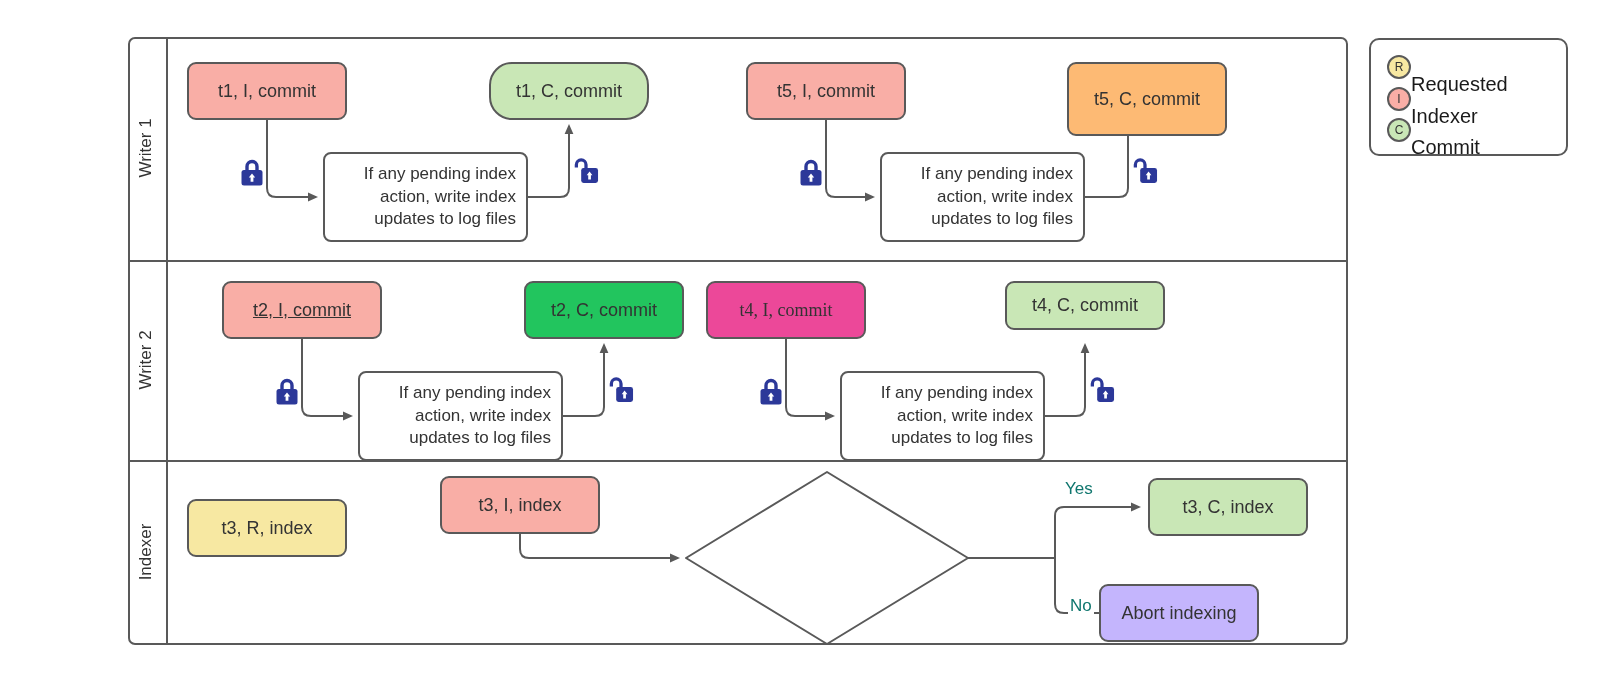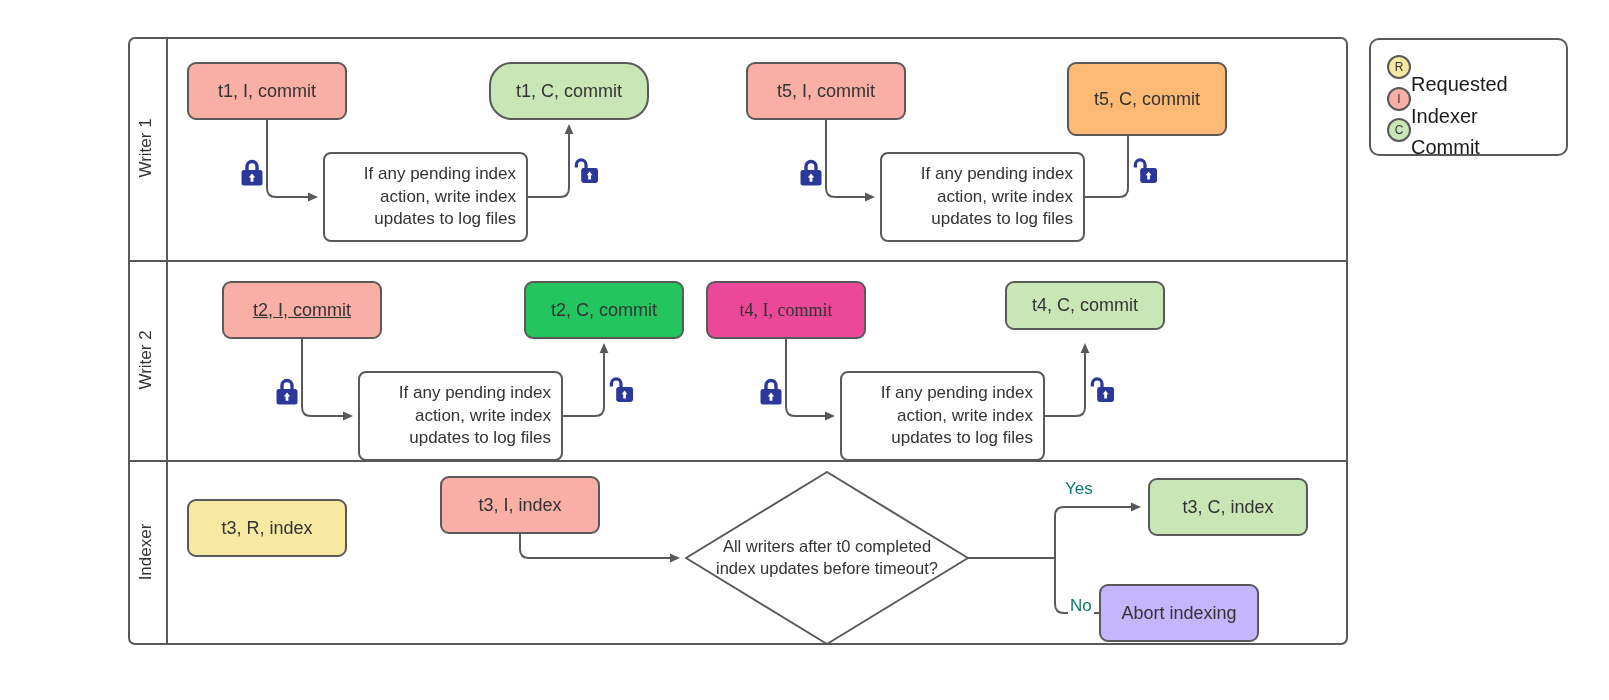--- a/index.html
+++ b/index.html
@@ -123,21 +123,20 @@
   <div class="node" style="left: 222px; top: 281px; width: 160px; height: 58px; background-color: rgb(249, 174, 166); text-decoration: underline;">t2, I, commit</div>
   <div class="node proc" style="left:358px;top:371px;width:205px;height:90px">If any pending index action, write index updates to log files</div>
   <div class="node" style="left: 524px; top: 281px; width: 160px; height: 58px; background-color: #22c55e;">t2, C, commit</div>
 
   <div class="node" style="left: 706px; top: 281px; width: 160px; height: 58px; background-color: #ec4899; font-family: Liberation Serif, serif;">t4, I, commit</div>
   <div class="node proc" style="left:840px;top:371px;width:205px;height:90px">If any pending index action, write index updates to log files</div>
   <div class="node" style="left: 1005px; top: 281px; width: 160px; height: 49px; background-color: rgb(201, 231, 182);">t4, C, commit</div>
 
   <div class="node" style="left: 187px; top: 476px; width: 160px; height: 58px; background-color: rgb(247, 232, 162); margin-top: 23px;">t3, R, index</div>
   <div class="node" style="left: 440px; top: 476px; width: 160px; height: 58px; background-color: rgb(249, 174, 166);">t3, I, index</div>
-  <div class="diamond-text" style="left:707px;top:525px;width:240px;height:66px">All writers after t0 completed index updates before timeout?</div>
   <div class="edge-label" style="left:1063px;top:479px">Yes</div>
   <div class="edge-label" style="left:1068px;top:596px">No</div>
   <div class="node" style="left: 1148px; top: 478px; width: 160px; height: 58px; background-color: rgb(201, 231, 182);">t3, C, index</div>
   <div class="node" style="left: 1099px; top: 584px; width: 160px; height: 58px; background-color: #c4b5fd;">Abort indexing</div>
 
   <div class="lock-wrap" style="left: 239px; top: 157px; color: rgb(44, 56, 153);">
     <svg viewBox="0 0 26 30">
         <path d="M8 14 V9.5 a5 5 0 0 1 10 0 V14" fill="none" stroke="currentColor" stroke-width="3.4"></path>
         <rect x="2.5" y="13" width="21" height="15.5" rx="2.5" fill="currentColor"></rect>
         <path d="M13 16.5 L16.2 20.5 H14.4 V24.8 H11.6 V20.5 H9.8 Z" fill="#fff"></path>

